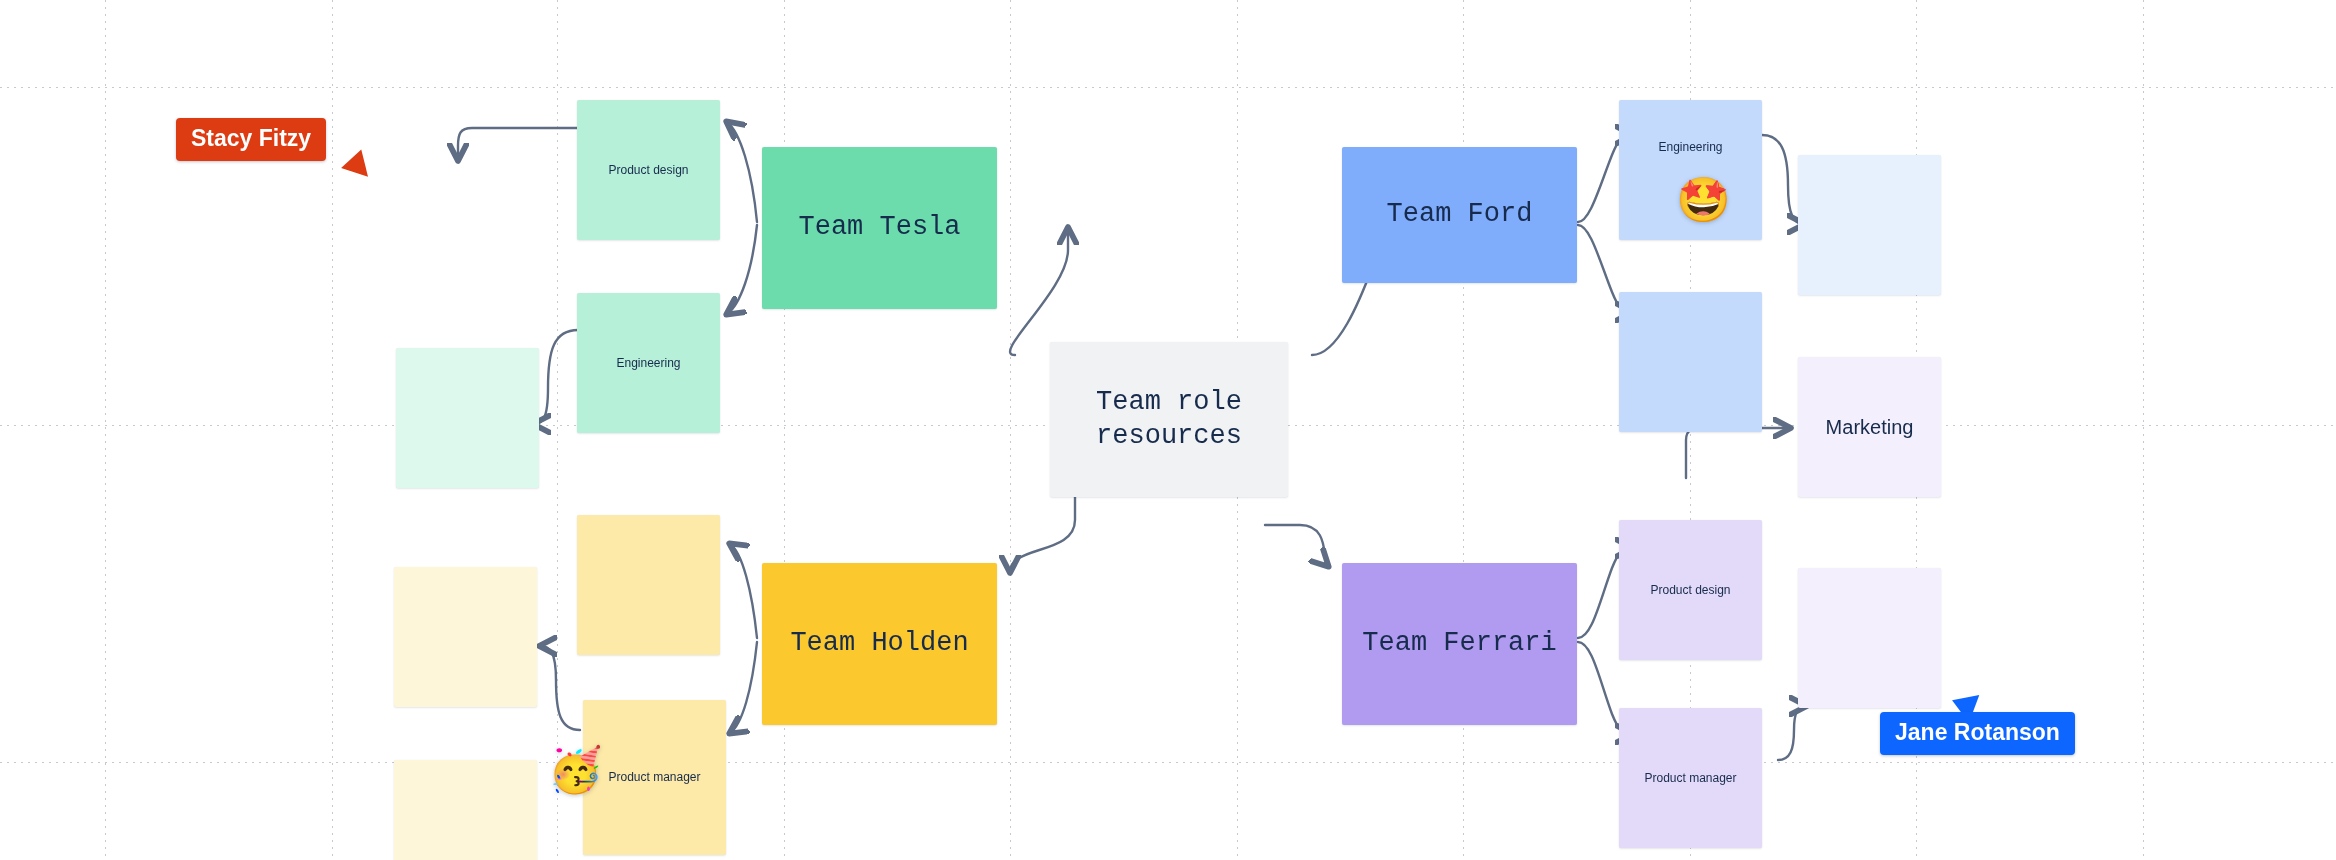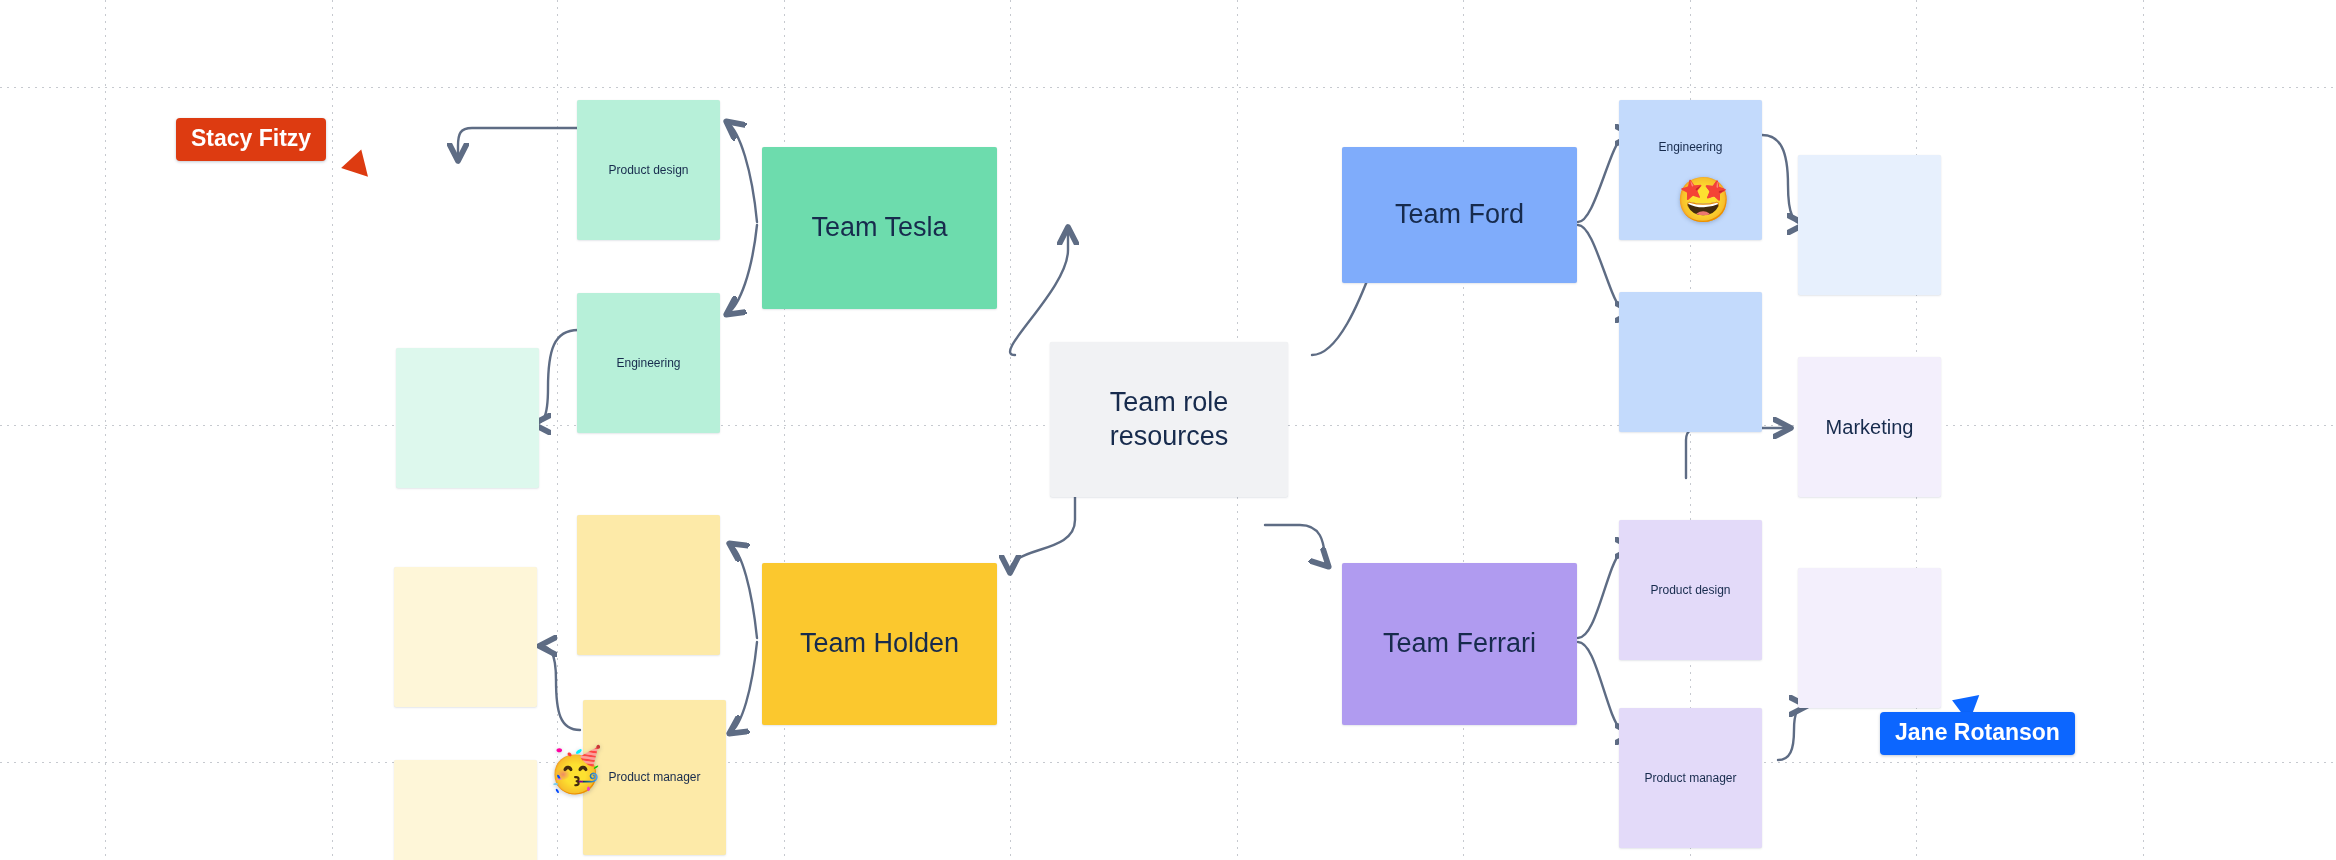--- a/index.html
+++ b/index.html
@@ -33,21 +33,21 @@
     position:absolute;
     display:flex; align-items:center; justify-content:center;
     text-align:center;
     color:#172b4d;
     line-height:1.25;
     border-radius:2px;
     box-shadow:0 1px 2px rgba(9,30,66,.10), 0 0 1px rgba(9,30,66,.08);
     user-select:none;
     padding:4px 8px;
   }
-  .node.team   { font-size:27px; }
+  .node.team   { font-size:27px;font-family:Liberation Mono, monospace; }
   .node.role   { font-size:12px;margin-top:40px; }
   .node.sub    { font-size:20px; }
 
   
   #edges { position:absolute; inset:0; width:2336px; height:860px; overflow:visible; pointer-events:none; }
   #edges path { fill:none; stroke:#5e6c84; stroke-width:2.4; stroke-linecap:round; }
 
   
   .sticker {
     position:absolute;

